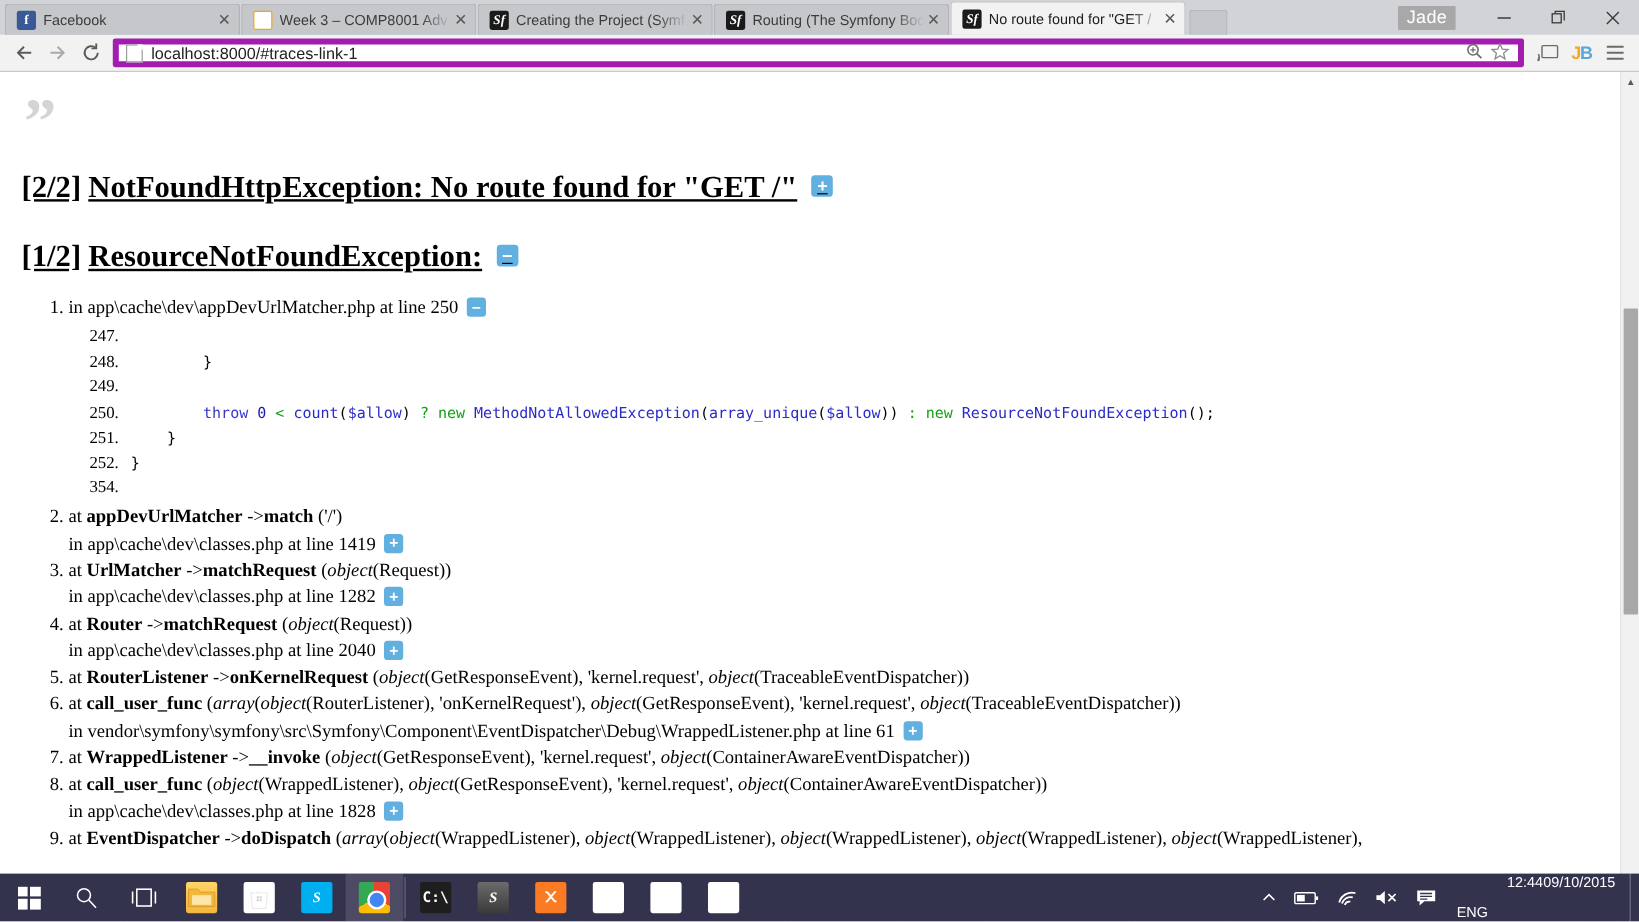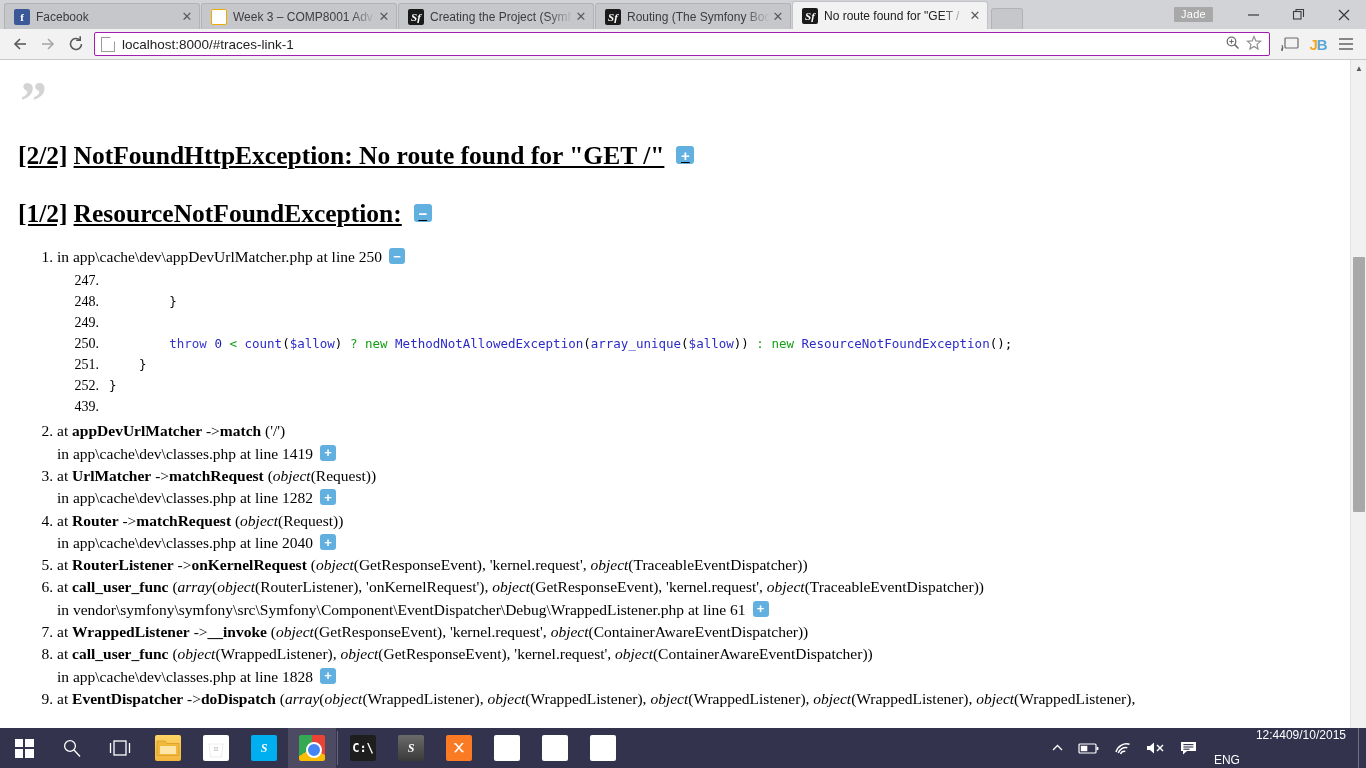--- a/index.html
+++ b/index.html
@@ -89,21 +89,21 @@
   .wincontrols {
     position: absolute;
     right: 0; top: 0;
     height: 29px;
     display: flex;
     align-items: center;
   }
   .user-badge {
     background: #a8a8a8;
     color: #fff;
-    font-size: 11px;
+    font-size: 15px;
     padding: 1px 7px 2px 7px;
     margin-right: 18px;
     border-radius: 1px;
     letter-spacing: .3px;
   }
   .wc-btn {
     width: 45px; height: 29px;
     display: flex; align-items: center; justify-content: center;
     color: #3b3b3b;
     font-size: 15px;
@@ -123,21 +123,21 @@
     width: 28px; height: 26px;
     display: flex; align-items: center; justify-content: center;
     color: #5a5a5a;
     cursor: pointer;
     font-size: 17px;
   }
   .omnibox {
     flex: 1 1 auto;
     height: 24px;
     background: #fff;
-    border: 1px solid #a21caf;
+    border: 5px solid #a21caf;
     border-radius: 2px;
     margin: 0 6px 0 4px;
     display: flex;
     align-items: center;
     padding: 0 4px 0 6px;
   }
   .omnibox .pageicon {
     width: 14px; height: 15px;
     border: 1px solid #9b9b9b;
     border-top-right-radius: 0;
@@ -596,21 +596,21 @@
               </div>
               <div class="code-row">
                 <span class="code-num">251.</span>
                 <span class="code-src"><span class="k-plain">    }</span></span>
               </div>
               <div class="code-row">
                 <span class="code-num">252.</span>
                 <span class="code-src"><span class="k-plain">}</span></span>
               </div>
               <div class="code-row">
-                <span class="code-num">439.</span>
+                <span class="code-num">354.</span>
                 <span class="code-src"></span>
               </div>
             </div>
           </li>
           <li>
             <div class="tr-line">at <b>appDevUrlMatcher</b> -&gt;<b>match</b> ('/')</div>
             <div class="tr-sub">
               <span>in app\cache\dev\classes.php at line 1419</span>
               <span class="toggle-btn small">+</span>
             </div>

